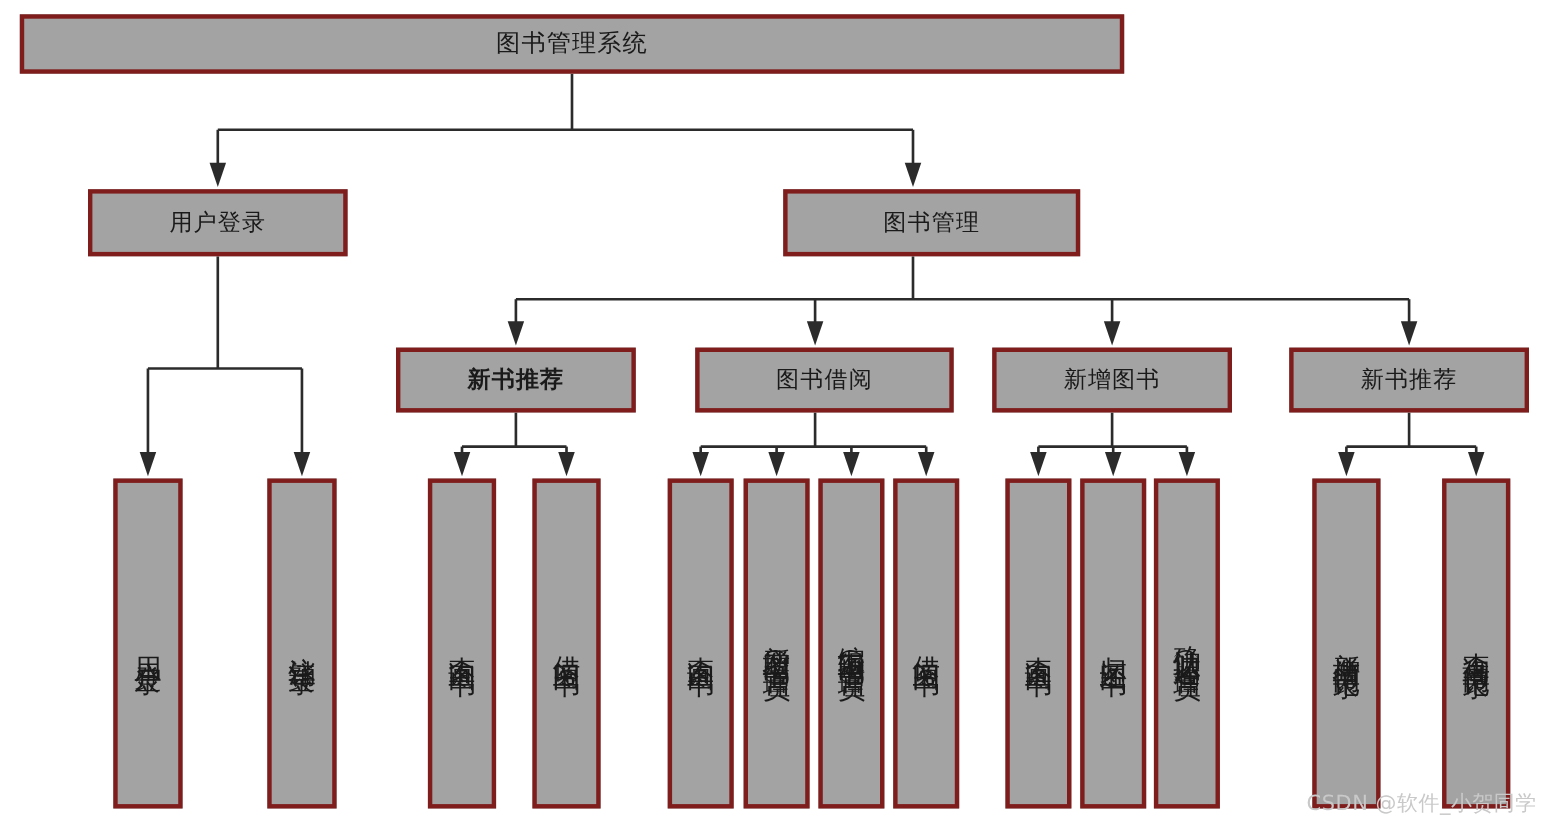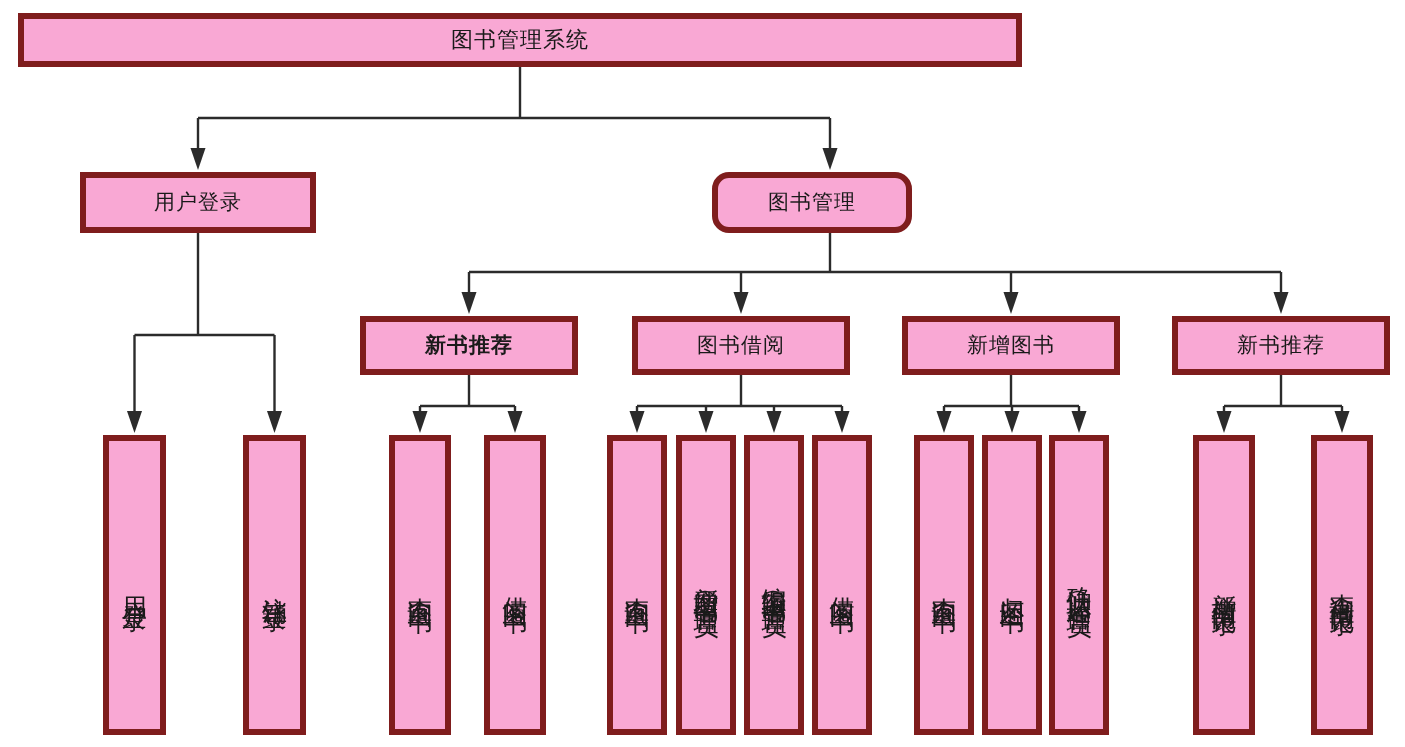--- a/index.html
+++ b/index.html
@@ -6,22 +6,22 @@
   html,body{margin:0;padding:0;background:#ffffff;}
   body{
     font-family:"DejaVu Sans","Liberation Sans",sans-serif;
     width:1405px;height:747px;overflow:hidden;
   }
   #diagram-root{position:relative;width:1405px;height:747px;background:#ffffff;}
 
   .node{
     position:absolute;
     box-sizing:border-box;
-    background:#f9a8d4;
-    border:6px solid #7f1d1d;
+    background:#a3a3a3;
+    border:4px solid #7f1d1d;
     display:flex;
     align-items:center;
     justify-content:center;
   }
   .node .node-label{
     color:#1a1a1a;
     line-height:1.15;
     text-align:center;
     white-space:nowrap;
   }
@@ -125,27 +125,27 @@
       <line x1="1342" y1="406" x2="1342" y2="415"></line>
       <polygon points="1334.5,411 1349.5,411 1342,433"></polygon>
     </svg>
   <div id="nodes-layer">
       <div class="node horiz root" style="left: 18px; top: 13px; width: 1004px; height: 54px;">
         <span class="node-label">图书管理系统</span>
       </div>
       <div class="node horiz" style="left: 80px; top: 172px; width: 236px; height: 61px;">
         <span class="node-label">用户登录</span>
       </div>
-      <div class="node horiz" style="left: 712px; top: 172px; width: 200px; height: 61px; border-radius: 17px;">
+      <div class="node horiz" style="left: 712px; top: 172px; width: 270px; height: 61px;">
         <span class="node-label">图书管理</span>
       </div>
       <div class="node horiz" style="left: 360px; top: 316px; width: 218px; height: 59px; font-weight: bold;">
         <span class="node-label">新书推荐</span>
       </div>
-      <div class="node horiz" style="left: 632px; top: 316px; width: 218px; height: 59px;">
+      <div class="node horiz" style="left: 632px; top: 316px; width: 235px; height: 59px;">
         <span class="node-label">图书借阅</span>
       </div>
       <div class="node horiz" style="left: 902px; top: 316px; width: 218px; height: 59px;">
         <span class="node-label">新增图书</span>
       </div>
       <div class="node horiz" style="left: 1172px; top: 316px; width: 218px; height: 59px;">
         <span class="node-label">新书推荐</span>
       </div>
       <div class="node vert" style="left: 103px; top: 435px; width: 63px; height: 300px;">
         <span class="node-label">用户登录</span>
@@ -180,13 +180,14 @@
       <div class="node vert" style="left: 1049px; top: 435px; width: 60px; height: 300px;">
         <span class="node-label">确认归还（管理员）</span>
       </div>
       <div class="node vert" style="left: 1193px; top: 435px; width: 62px; height: 300px;">
         <span class="node-label">新增借阅记录</span>
       </div>
       <div class="node vert" style="left: 1311px; top: 435px; width: 62px; height: 300px;">
         <span class="node-label">查询借阅记录</span>
       </div>
     </div>
+  <div id="watermark">CSDN @软件_小贺同学</div>
 </div>
 
 </body></html>

